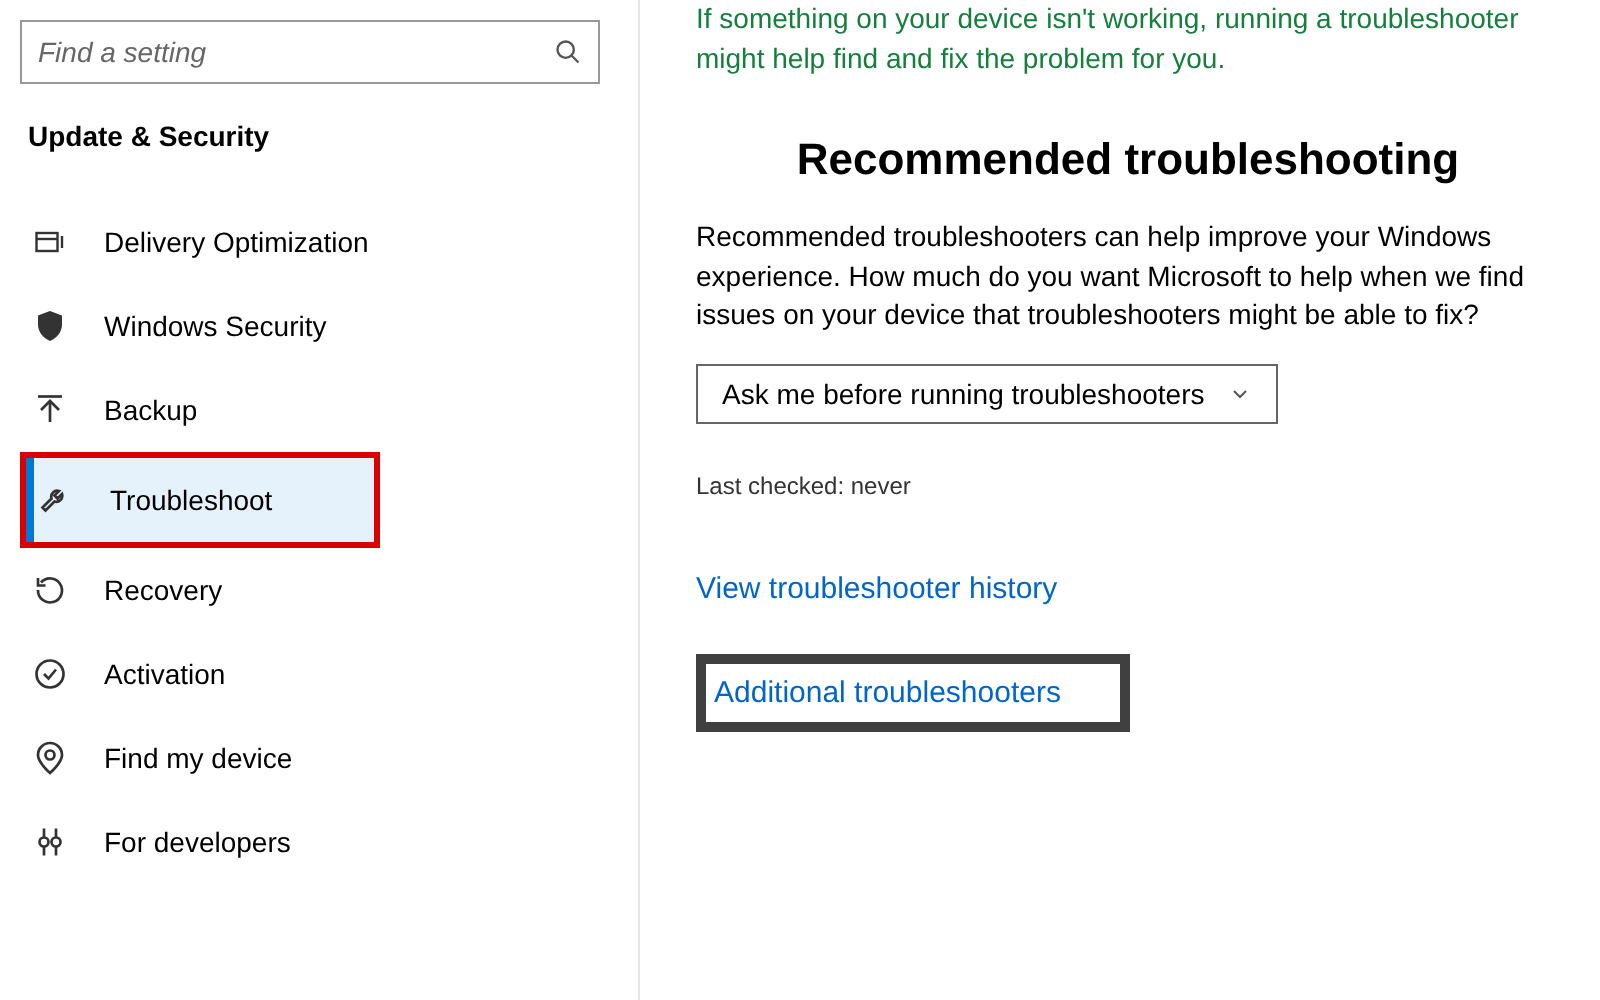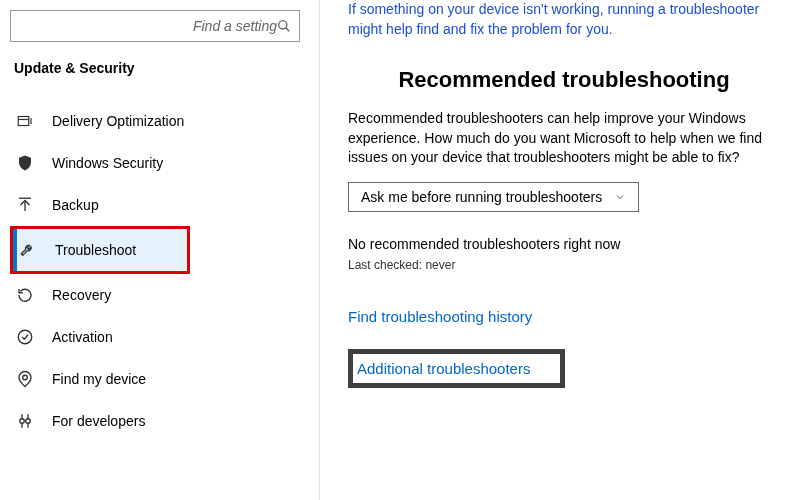--- a/index.html
+++ b/index.html
@@ -28,21 +28,20 @@
       padding: 0 8px;
       background: #fff;
     }
     .search-input {
       flex: 1;
       border: none;
       outline: none;
       font-size: 14px;
       font-style: italic;
       color: #666;
-      text-align: right;
     }
     .search-input::placeholder { color: #666; font-style: italic; }
     .search-icon-slot { color: #555; }
     .category-title {
       font-size: 14px;
       font-weight: 600;
       margin-bottom: 24px;
       padding-left: 4px;
     }
     .nav-list { list-style: none; }
@@ -73,21 +72,21 @@
       border: 3px solid #d80000;
       width: 180px;
     }
     .main {
       flex: 1;
       padding: 0 20px 0 28px;
       position: relative;
     }
     .intro-text {
       font-size: 14px;
-      color: #1d4ed8;
+      color: #15803d;
       line-height: 1.4;
       margin-bottom: 28px;
     }
     .section-heading {
       font-size: 22px;
       font-weight: 600;
       margin-bottom: 16px;
       text-align: center;
     }
     .description {
@@ -248,23 +247,22 @@
 
   <div class="dropdown">
     <span>Ask me before running troubleshooters</span>
     <span class="chev">
       <svg width="12" height="12" viewBox="0 0 24 24" fill="none" stroke="currentColor" stroke-width="2">
         <polyline points="6 9 12 15 18 9"></polyline>
       </svg>
     </span>
   </div>
 
-  <p class="status-text">No recommended troubleshooters right now</p>
   <p class="last-checked">Last checked: never</p>
 
   <div>
-    <span class="link">Find troubleshooting history</span>
+    <span class="link">View troubleshooter history</span>
   </div>
 
   <div class="link-highlight">
     <span class="link" style="margin-bottom:0">Additional troubleshooters</span>
   </div>
 </div>
 
 </body></html>

